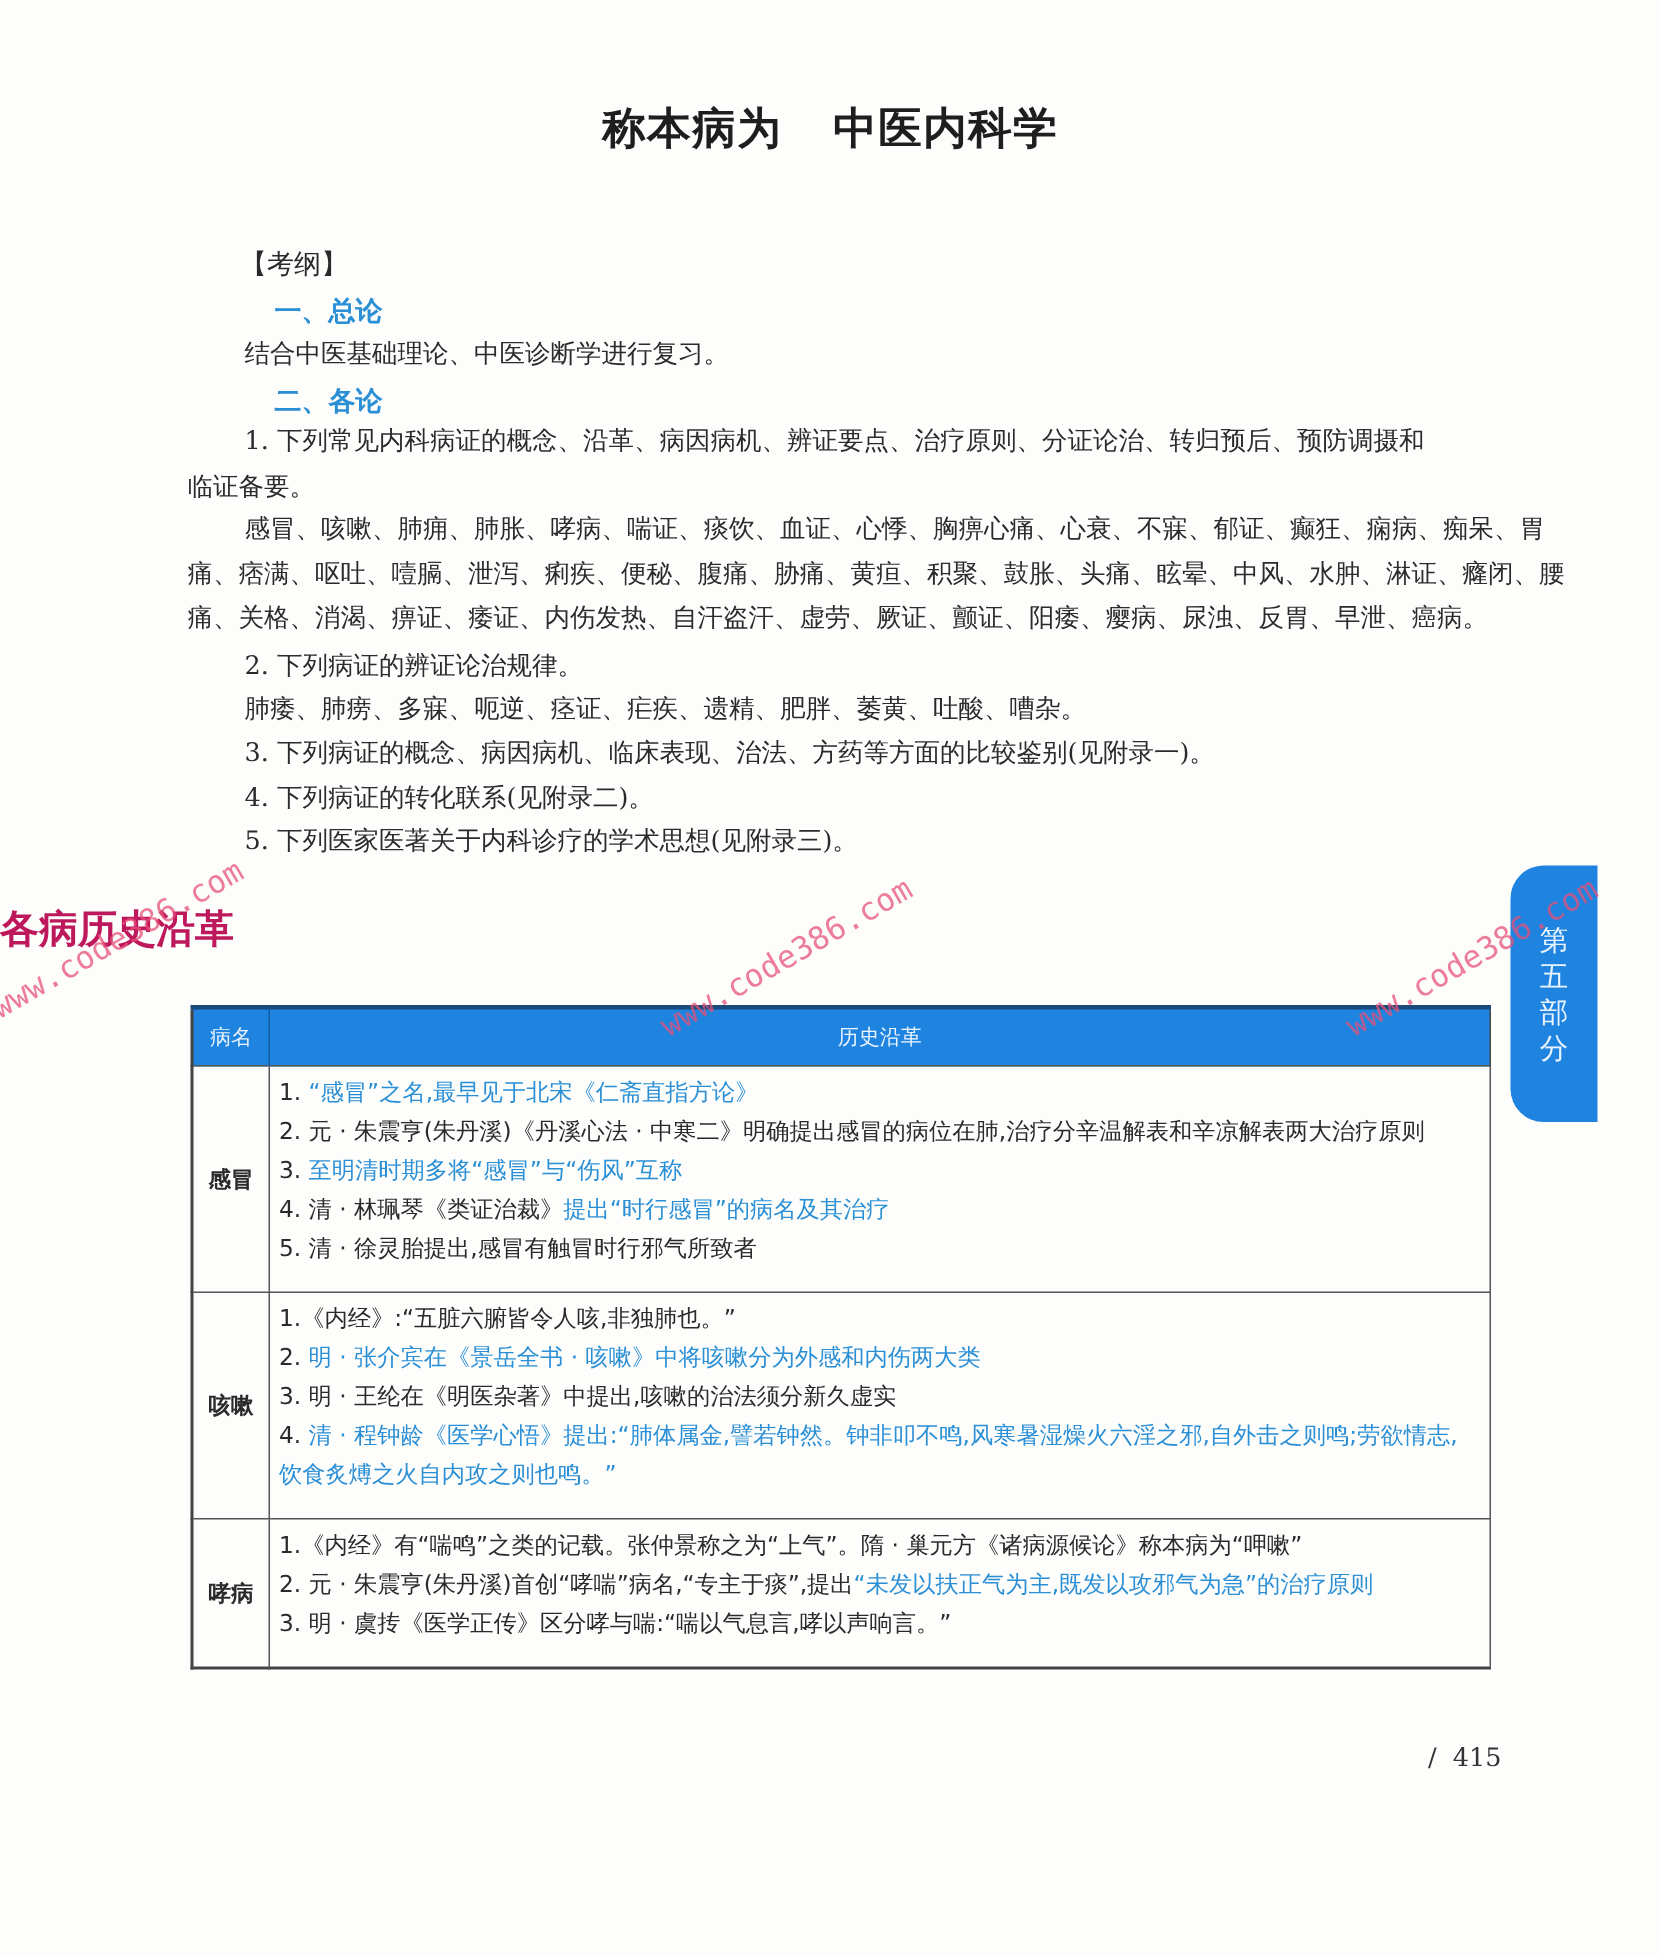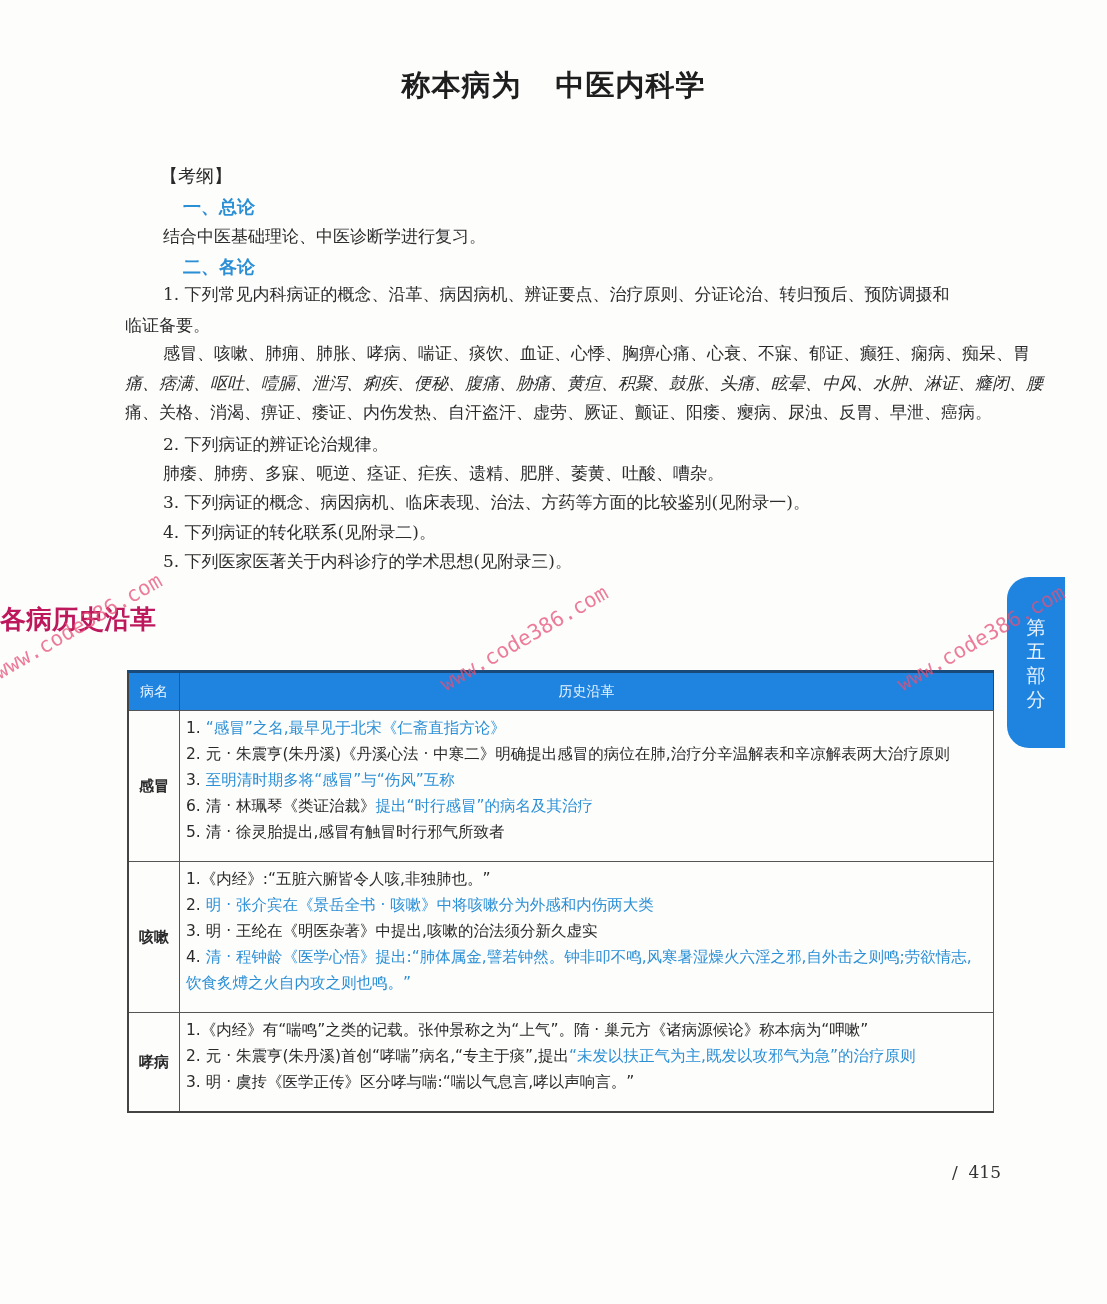--- a/index.html
+++ b/index.html
@@ -64,21 +64,21 @@
 </div>
 
 <div class="kg-label">【考纲】</div>
 <div class="h-blue" style="top:195px;">一、总论</div>
 <div class="para" style="left:163px; top:221px;">结合中医基础理论、中医诊断学进行复习。</div>
 <div class="h-blue" style="top:255px;">二、各论</div>
 
 <div class="para" style="left:163px; top:279px;">1. 下列常见内科病证的概念、沿革、病因病机、辨证要点、治疗原则、分证论治、转归预后、预防调摄和</div>
 <div class="para" style="left:125px; top:310px;">临证备要。</div>
 <div class="para" style="left:163px; top:338px;">感冒、咳嗽、肺痈、肺胀、哮病、喘证、痰饮、血证、心悸、胸痹心痛、心衰、不寐、郁证、癫狂、痫病、痴呆、胃</div>
-<div class="para" style="left:125px; top:368px;font-style:italic;">痛、痞满、呕吐、噎膈、泄泻、痢疾、便秘、腹痛、胁痛、黄疸、积聚、鼓胀、头痛、眩晕、中风、水肿、淋证、癃闭、腰</div>
+<div class="para" style="left:125px; top:368px;">痛、痞满、呕吐、噎膈、泄泻、痢疾、便秘、腹痛、胁痛、黄疸、积聚、鼓胀、头痛、眩晕、中风、水肿、淋证、癃闭、腰</div>
 <div class="para" style="left:125px; top:397px;">痛、关格、消渴、痹证、痿证、内伤发热、自汗盗汗、虚劳、厥证、颤证、阳痿、瘿病、尿浊、反胃、早泄、癌病。</div>
 <div class="para" style="left:163px; top:429px;">2. 下列病证的辨证论治规律。</div>
 <div class="para" style="left:163px; top:458px;">肺痿、肺痨、多寐、呃逆、痉证、疟疾、遗精、肥胖、萎黄、吐酸、嘈杂。</div>
 <div class="para" style="left:163px; top:487px;">3. 下列病证的概念、病因病机、临床表现、治法、方药等方面的比较鉴别(见附录一)。</div>
 <div class="para" style="left:163px; top:517px;">4. 下列病证的转化联系(见附录二)。</div>
 <div class="para" style="left:163px; top:546px;">5. 下列医家医著关于内科诊疗的学术思想(见附录三)。</div>
 
 <div class="section-title">各病历史沿革</div>
 
 <div class="side-tab">
@@ -95,21 +95,21 @@
       <th>历史沿革</th>
     </tr>
   </thead>
   <tbody id="table-body">
       <tr>
         <td class="name">感冒</td>
         <td class="body">
           <span class="line"><span>1. </span><span class="blue">“感冒”之名,最早见于北宋《仁斋直指方论》</span></span>
           <span class="line"><span>2. 元 · 朱震亨(朱丹溪)《丹溪心法 · 中寒二》明确提出感冒的病位在肺,治疗分辛温解表和辛凉解表两大治疗原则</span></span>
           <span class="line"><span>3. </span><span class="blue">至明清时期多将“感冒”与“伤风”互称</span></span>
-          <span class="line"><span>6. 清 · 林珮琴《类证治裁》</span><span class="blue">提出“时行感冒”的病名及其治疗</span></span>
+          <span class="line"><span>4. 清 · 林珮琴《类证治裁》</span><span class="blue">提出“时行感冒”的病名及其治疗</span></span>
           <span class="line"><span>5. 清 · 徐灵胎提出,感冒有触冒时行邪气所致者</span></span>
         </td>
       </tr>
       <tr>
         <td class="name">咳嗽</td>
         <td class="body">
           <span class="line"><span>1.《内经》:“五脏六腑皆令人咳,非独肺也。”</span></span>
           <span class="line"><span>2. </span><span class="blue">明 · 张介宾在《景岳全书 · 咳嗽》中将咳嗽分为外感和内伤两大类</span></span>
           <span class="line"><span>3. 明 · 王纶在《明医杂著》中提出,咳嗽的治法须分新久虚实</span></span>
           <span class="line"><span>4. </span><span class="blue">清 · 程钟龄《医学心悟》提出:“肺体属金,譬若钟然。钟非叩不鸣,风寒暑湿燥火六淫之邪,自外击之则鸣;劳欲情志,饮食炙煿之火自内攻之则也鸣。”</span></span>

